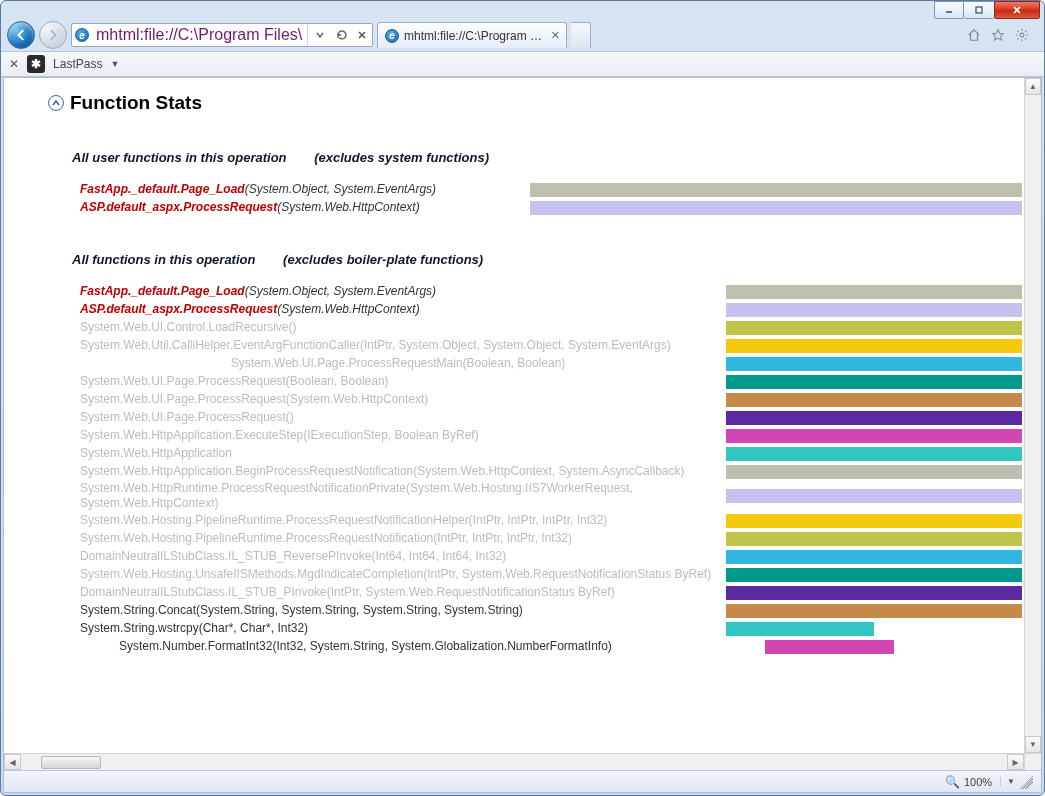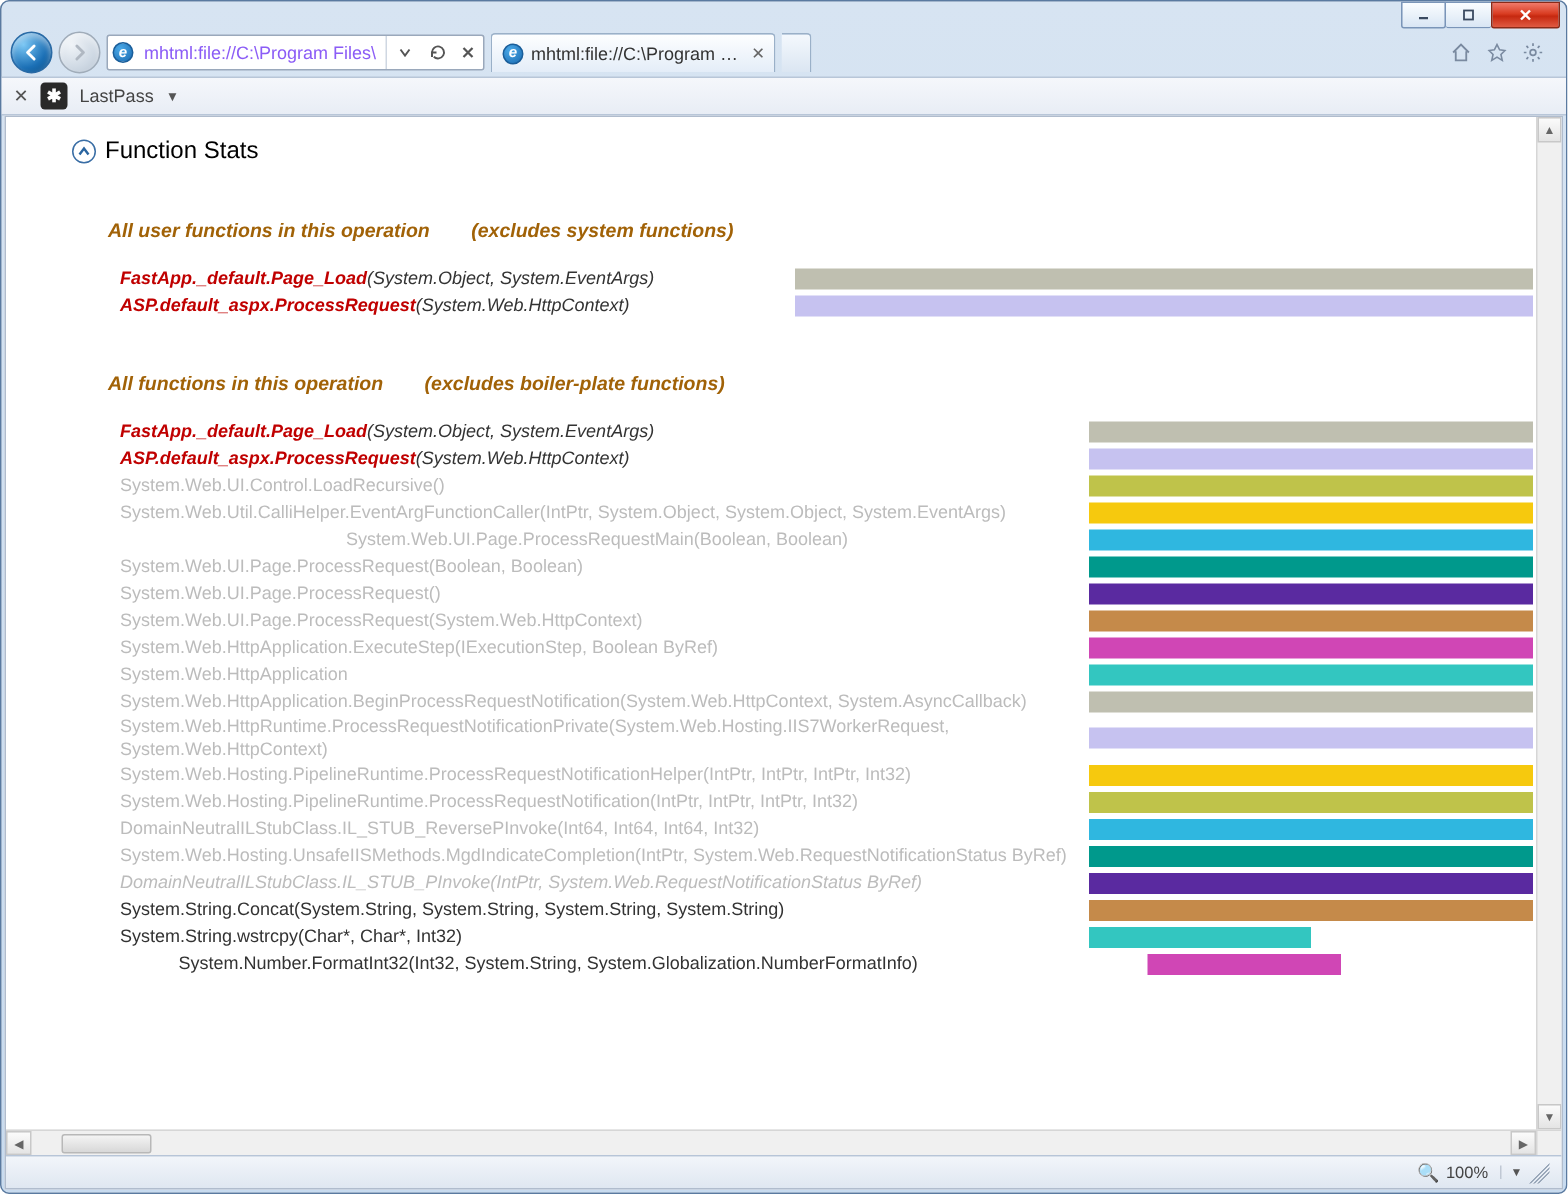--- a/index.html
+++ b/index.html
@@ -74,22 +74,22 @@
   .nav-btn svg{width:14px;height:14px;}
   .addr-group {
     flex:1; display:flex; align-items:center;
     background:#fff; border:1px solid #9aa8bb; border-radius:2px;
     height:24px;
   }
   .addr-icon{
     width:20px;display:flex;align-items:center;justify-content:center;
   }
   .addr-text{
-    flex:1;border:none;outline:none;font-size:12px;
-    color:#8b5cf6;padding:0 4px;
+    flex:1;border:none;outline:none;font-size:16px;
+    color:#701a75;padding:0 4px;
   }
   .addr-split {
     width:1px;height:100%;background:#cfd7e2;
   }
   .addr-btn{
     width:24px;height:100%;display:flex;align-items:center;justify-content:center;
     color:#555;
   }
   .addr-btn.wide{width:20px;}
   .browser-tab {
@@ -141,23 +141,23 @@
     padding: 6px 2px 0 40px;
   }
 
   
   .heading-row{display:flex;align-items:center;gap:6px;margin:8px 0 20px 4px;}
   .collapse-icon{
     width:16px;height:16px;border-radius:50%;
     border:1px solid #3a6ea5;background:#fff;
     display:flex;align-items:center;justify-content:center;color:#2a65a0;font-size:10px;
   }
-  .main-title{font-size:16px;font-weight:normal;color:#000;}
-
-  .section-title{font-size:13px;font-weight:bold;font-style:italic;color:#a16207;margin:36px 0 16px 28px;}
+  .main-title{font-size:19px;font-weight:bold;color:#000;}
+
+  .section-title{font-size:13px;font-weight:bold;font-style:italic;color:#0f172a;margin:36px 0 16px 28px;}
   .section-title .note{font-weight:bold;font-style:italic;margin-left:24px;}
 
   .func-row{
     display:flex;align-items:center;
     margin:1px 0 1px 36px;
     min-height:17px;
     font-size:12px;
     gap:10px;
   }
   .func-label{
@@ -395,32 +395,32 @@
                 <div class="bar" style="width: 100%; background: rgb(47, 183, 224);"></div>
               </div>
             </div>
             <div class="func-row">
               <div class="func-label sys" style="width: 636px;">System.Web.UI.Page.ProcessRequest(Boolean, Boolean)</div>
               <div class="bar-cell">
                 <div class="bar" style="width: 100%; background: rgb(0, 153, 140);"></div>
               </div>
             </div>
             <div class="func-row">
+              <div class="func-label sys" style="width: 636px;">System.Web.UI.Page.ProcessRequest(System.Web.HttpContext)</div>
+              <div class="bar-cell">
+                <div class="bar" style="width: 100%; background: rgb(197, 138, 74);"></div>
+              </div>
+            </div>
+            <div class="func-row">
               <div class="func-label sys" style="width: 636px;">System.Web.UI.Page.ProcessRequest()</div>
               <div class="bar-cell">
                 <div class="bar" style="width: 100%; background: rgb(90, 42, 160);"></div>
               </div>
             </div>
             <div class="func-row">
-              <div class="func-label sys" style="width: 636px;">System.Web.UI.Page.ProcessRequest(System.Web.HttpContext)</div>
-              <div class="bar-cell">
-                <div class="bar" style="width: 100%; background: rgb(197, 138, 74);"></div>
-              </div>
-            </div>
-            <div class="func-row">
               <div class="func-label sys" style="width: 636px;">System.Web.HttpApplication.ExecuteStep(IExecutionStep, Boolean ByRef)</div>
               <div class="bar-cell">
                 <div class="bar" style="width: 100%; background: rgb(208, 70, 181);"></div>
               </div>
             </div>
             <div class="func-row">
               <div class="func-label sys" style="width: 636px;">System.Web.HttpApplication</div>
               <div class="bar-cell">
                 <div class="bar" style="width: 100%; background: rgb(51, 198, 192);"></div>
               </div>
@@ -455,21 +455,21 @@
                 <div class="bar" style="width: 100%; background: rgb(47, 183, 224);"></div>
               </div>
             </div>
             <div class="func-row">
               <div class="func-label sys" style="width: 636px;">System.Web.Hosting.UnsafeIISMethods.MgdIndicateCompletion(IntPtr, System.Web.RequestNotificationStatus ByRef)</div>
               <div class="bar-cell">
                 <div class="bar" style="width: 100%; background: rgb(0, 153, 140);"></div>
               </div>
             </div>
             <div class="func-row">
-              <div class="func-label sys" style="width: 636px; font-style: italic;">DomainNeutralILStubClass.IL_STUB_PInvoke(IntPtr, System.Web.RequestNotificationStatus ByRef)</div>
+              <div class="func-label sys" style="width: 636px;">DomainNeutralILStubClass.IL_STUB_PInvoke(IntPtr, System.Web.RequestNotificationStatus ByRef)</div>
               <div class="bar-cell">
                 <div class="bar" style="width: 100%; background: rgb(90, 42, 160);"></div>
               </div>
             </div>
             <div class="func-row">
               <div class="func-label norm" style="width: 636px;">System.String.Concat(System.String, System.String, System.String, System.String)</div>
               <div class="bar-cell">
                 <div class="bar" style="width: 100%; background: rgb(197, 138, 74);"></div>
               </div>
             </div>

